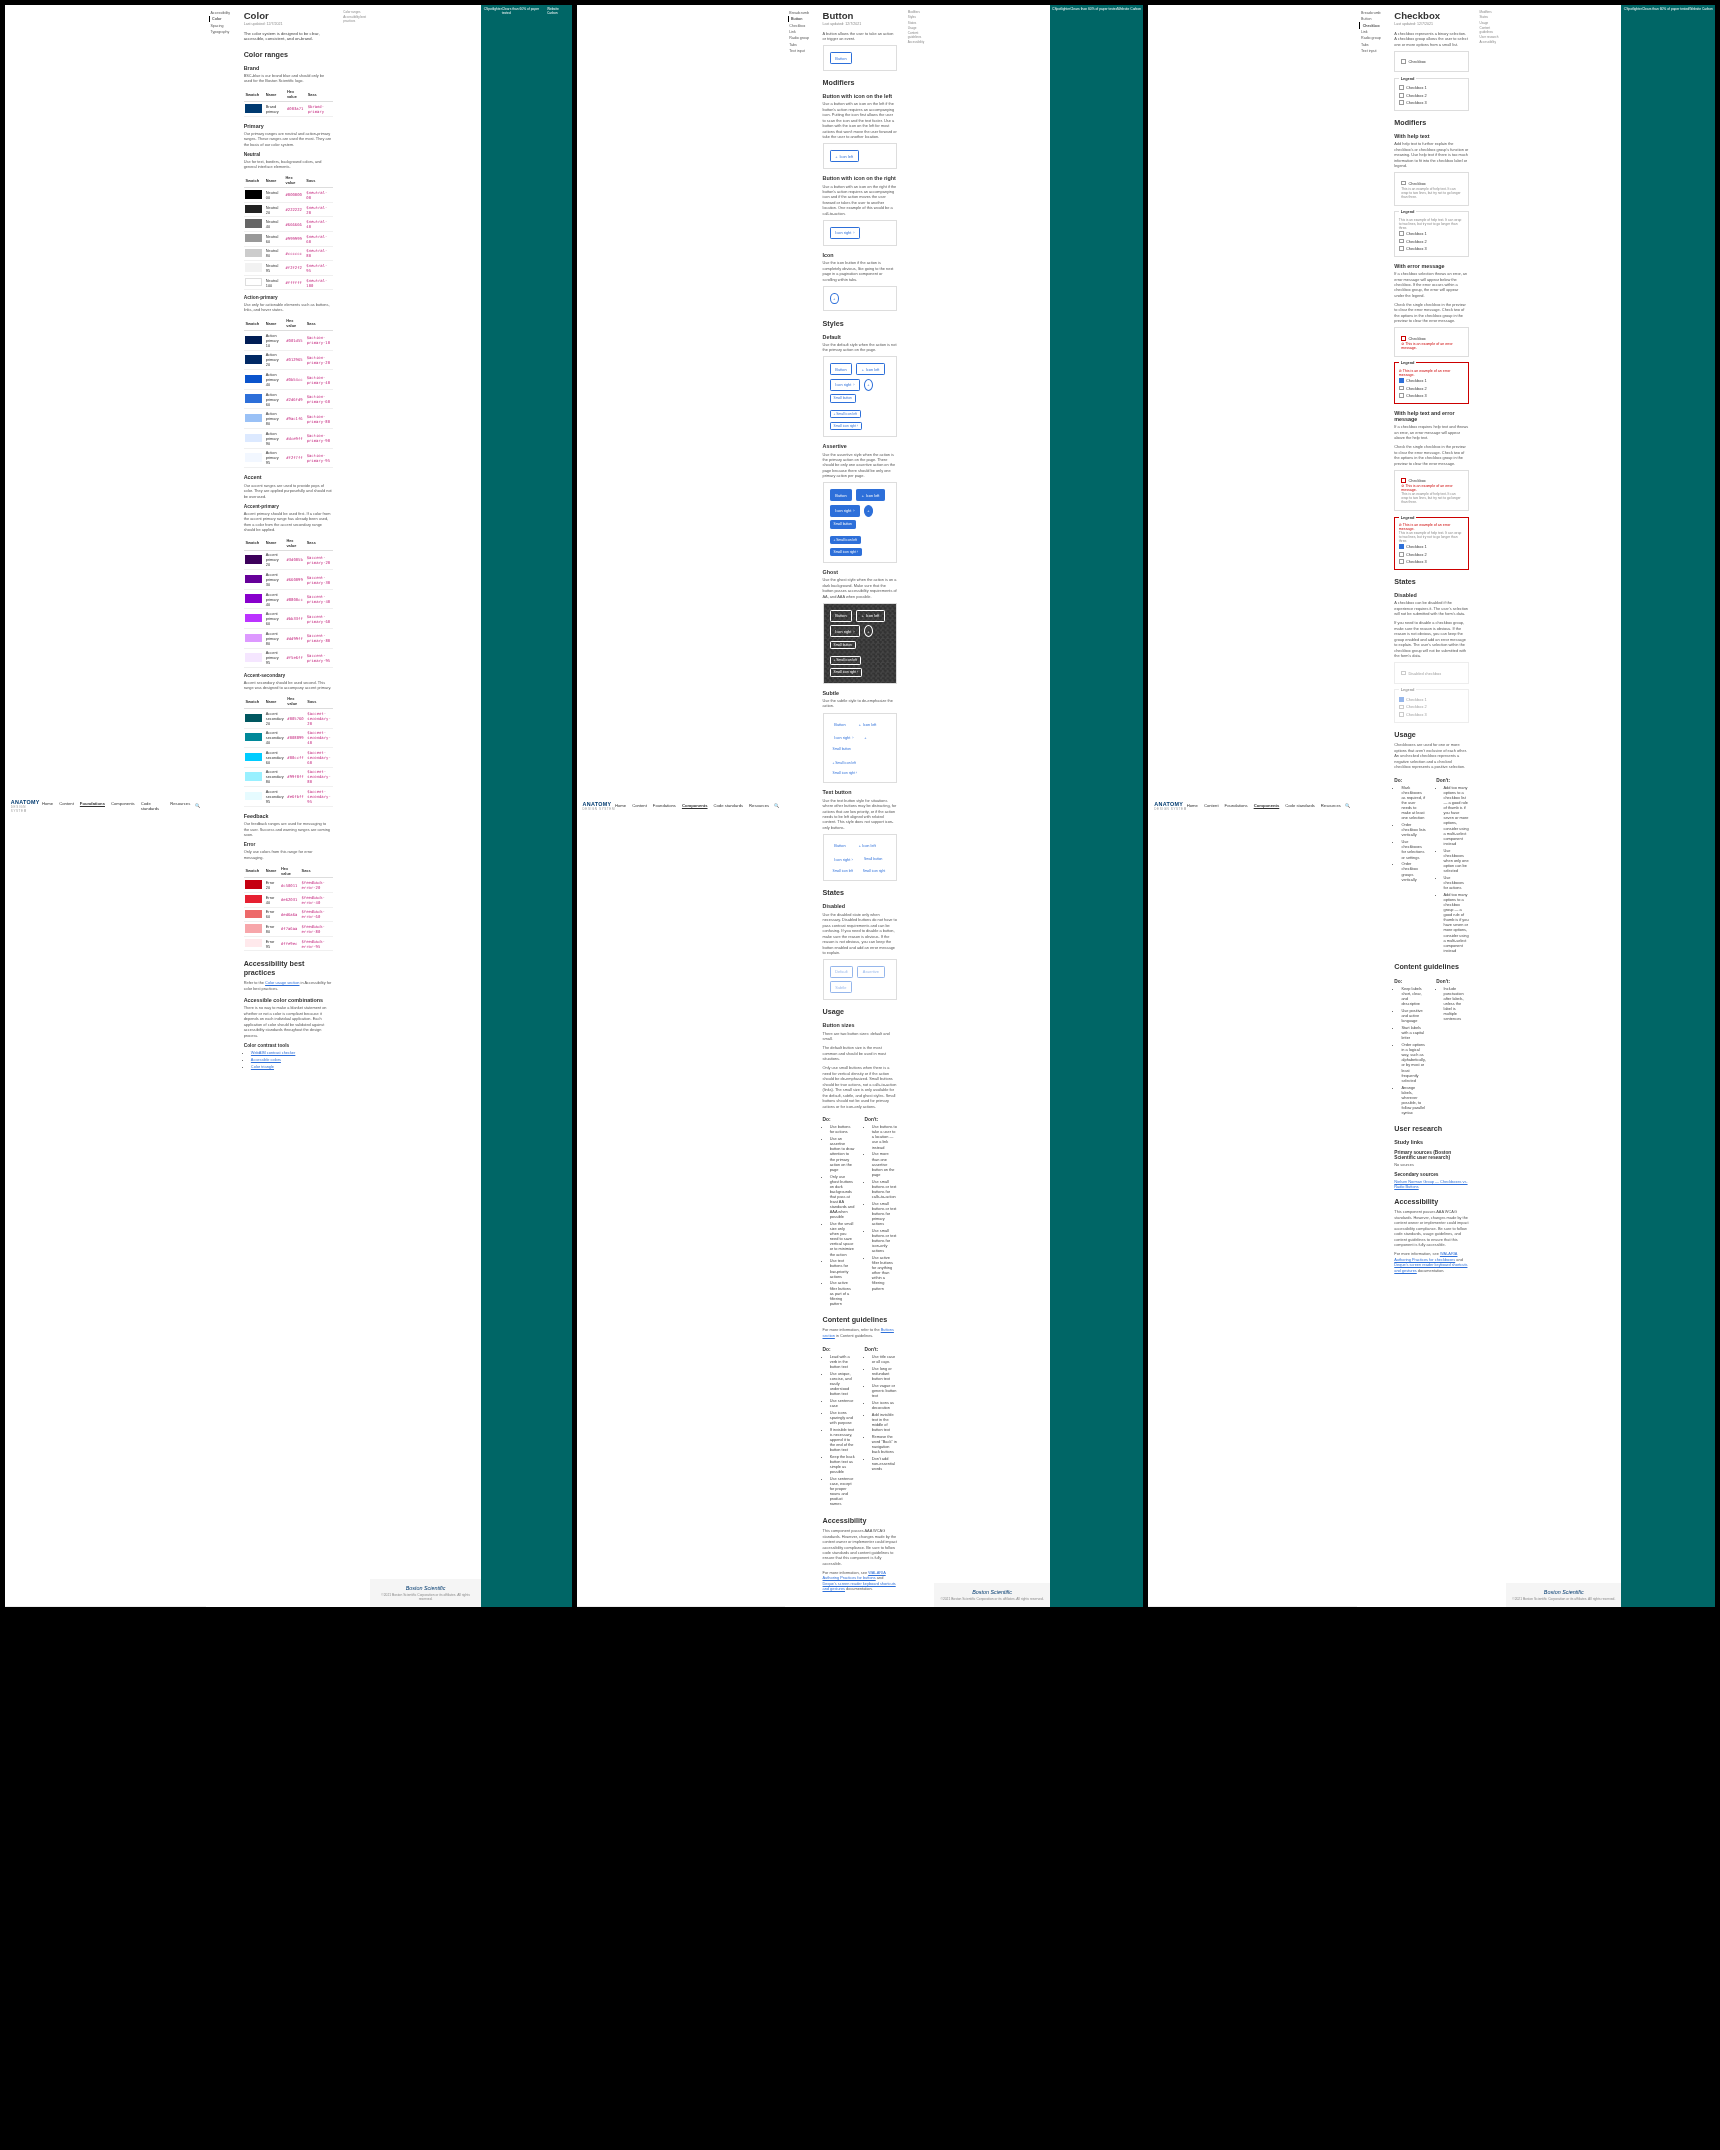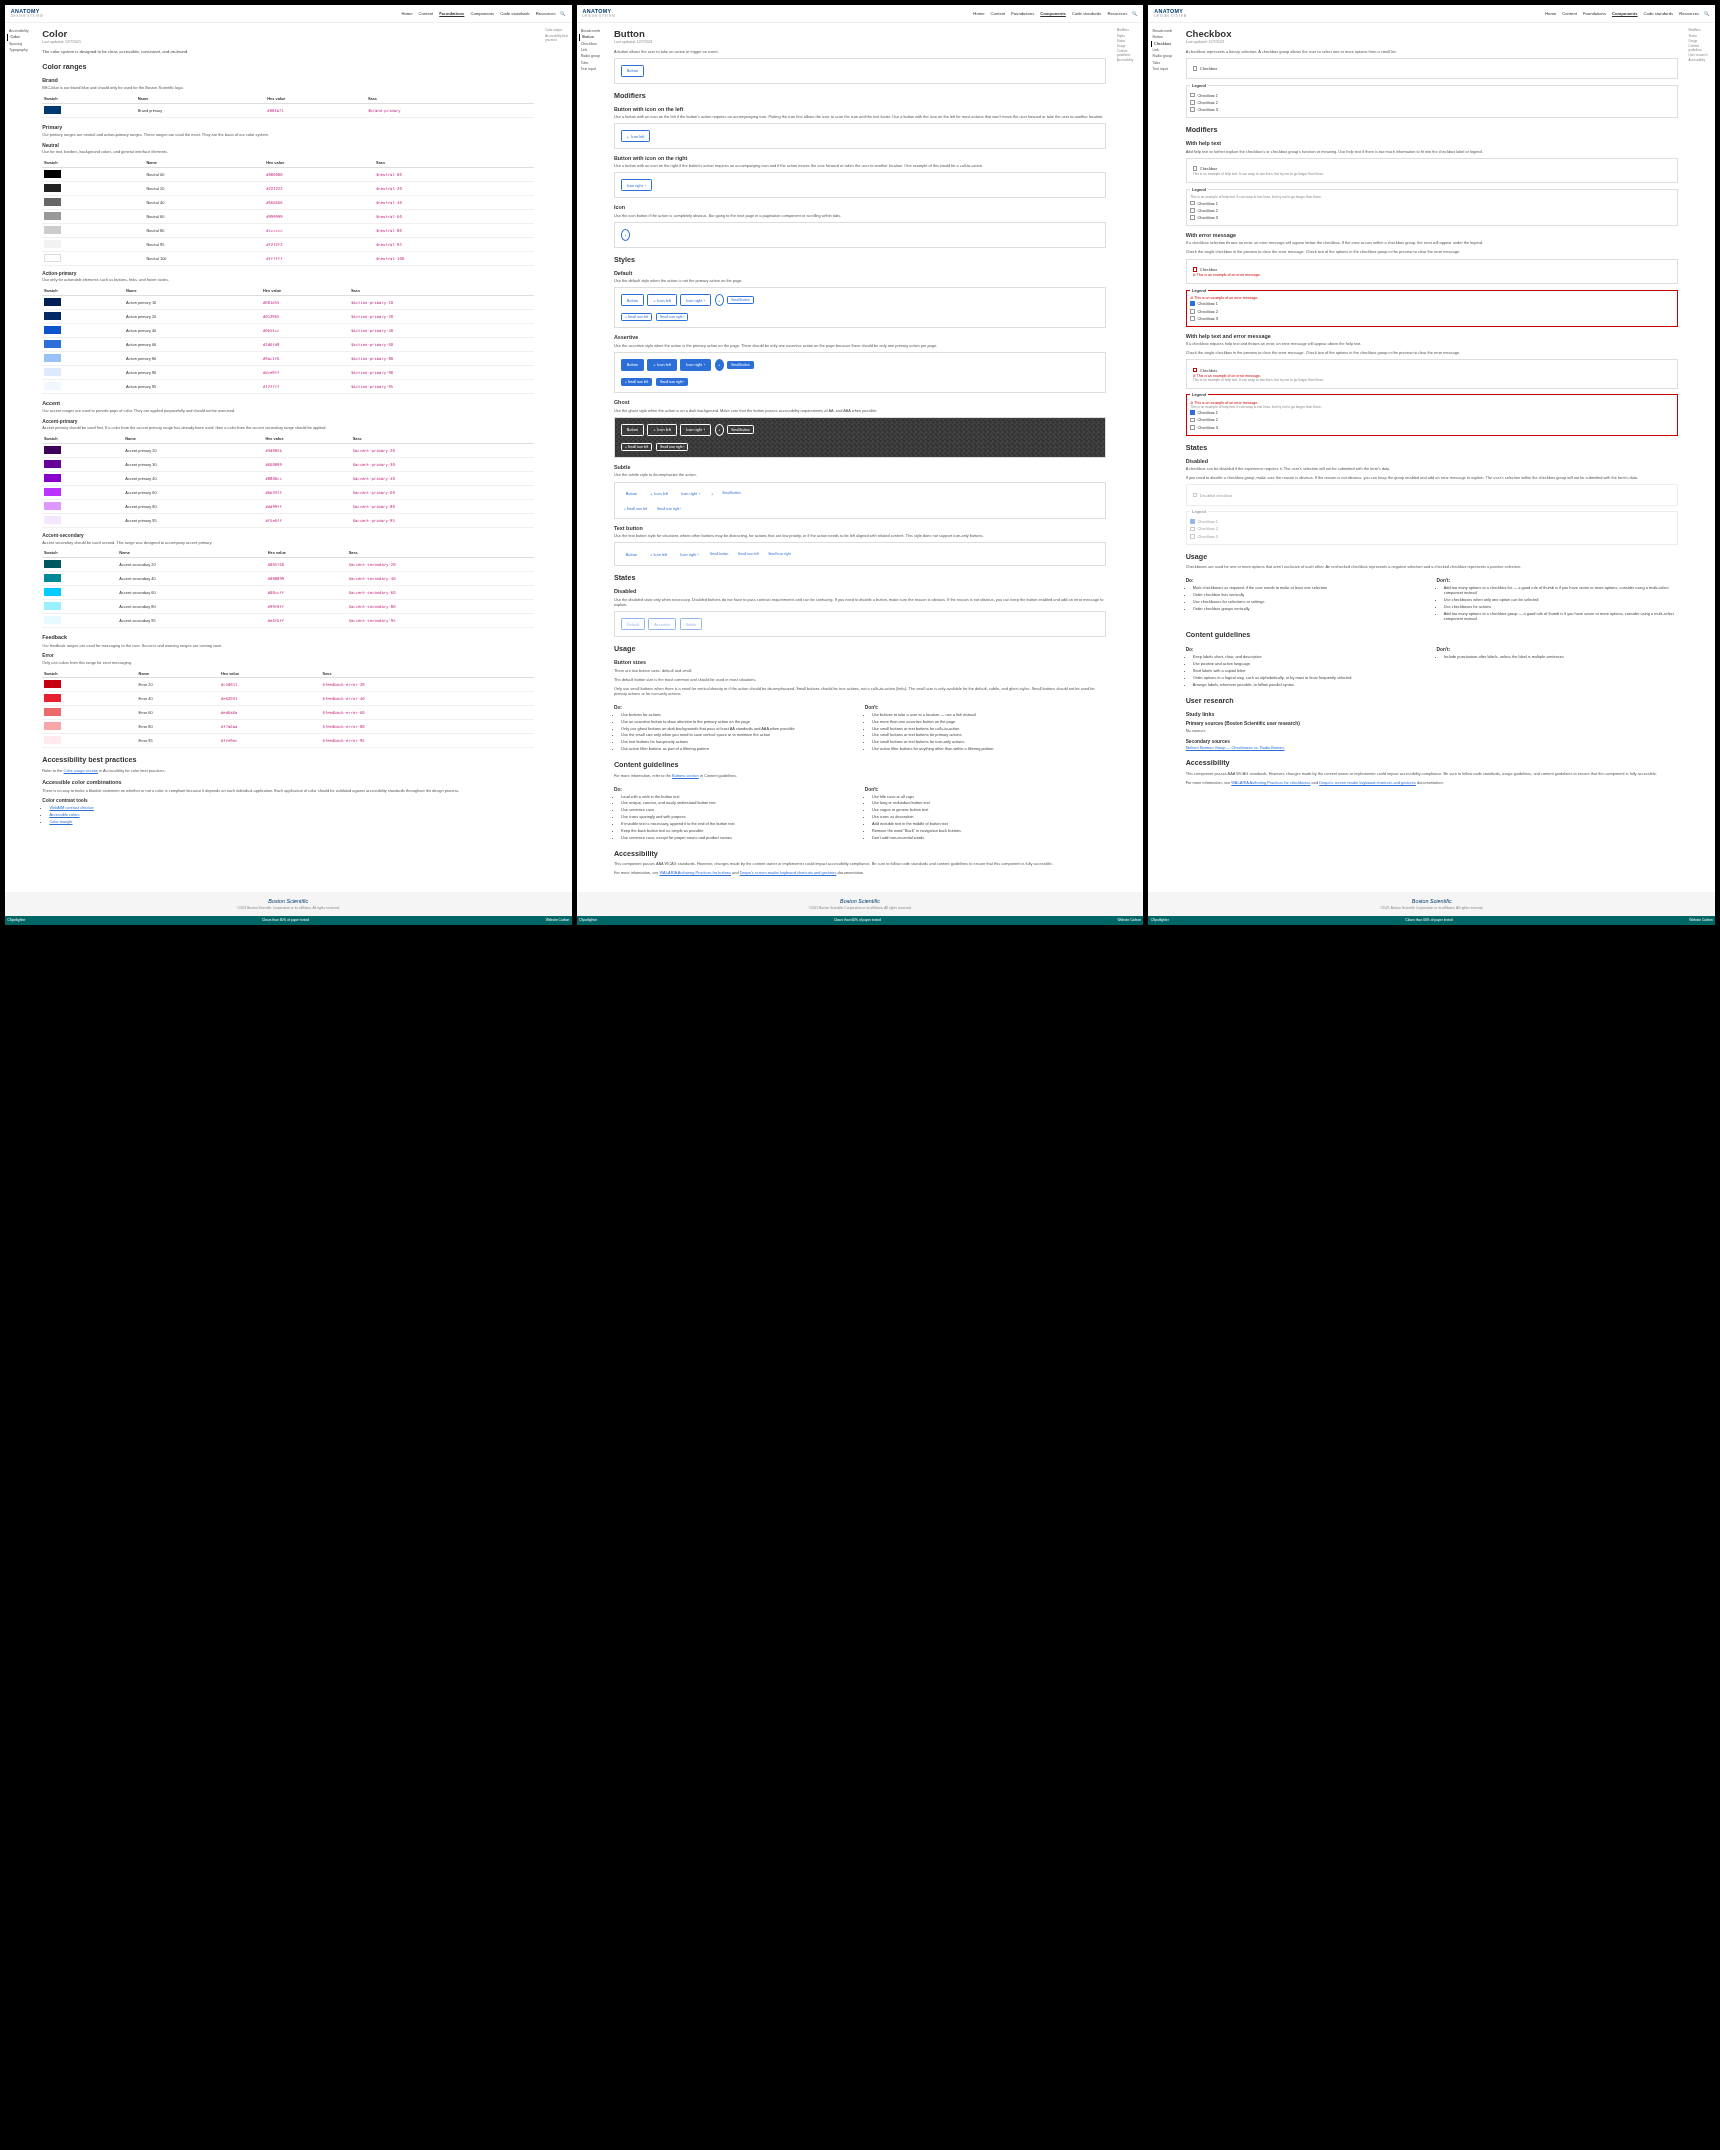--- a/index.html
+++ b/index.html
@@ -1,17 +1,17 @@
 <!DOCTYPE html>
 <html style="font-size:9.6px"><head>
 <meta charset="utf-8">
 <style>
 *{box-sizing:border-box;margin:0;padding:0}
 body{font-family:-apple-system,BlinkMacSystemFont,"Segoe UI",Helvetica,Arial,sans-serif;background:#000;display:flex;gap:4.8px;padding:4.8px}
-.page{background:#fff;width:33.33%;display:flex;flex-direction:column;font-size:4.2px;color:#333}
+.page{background:#fff;width:33.33%;display:flex;flex-direction:row;font-size:4.2px;color:#333}
 .hdr{display:flex;align-items:center;padding:3.6px 6px;border-bottom:0.6px solid #eee}
 .logo{font-weight:700;color:#003a6f;font-size:5.4px;letter-spacing:0.3px}
 .logo-sub{font-size:3px;color:#999;letter-spacing:0.6px;display:block}
 .nav{margin-left:auto;display:flex;gap:6px;font-size:4.2px}
 .nav a{color:#333;text-decoration:none}
 .nav a.active{text-decoration:underline;font-weight:600}
 .search-ic{margin-left:4.8px}
 .body{display:flex;flex:1}
 .sidebar{width:29px;padding:4.8px 2.4px;font-size:3.6px}
 .sidebar div{padding:1.2px 1.8px;color:#555;cursor:pointer}

